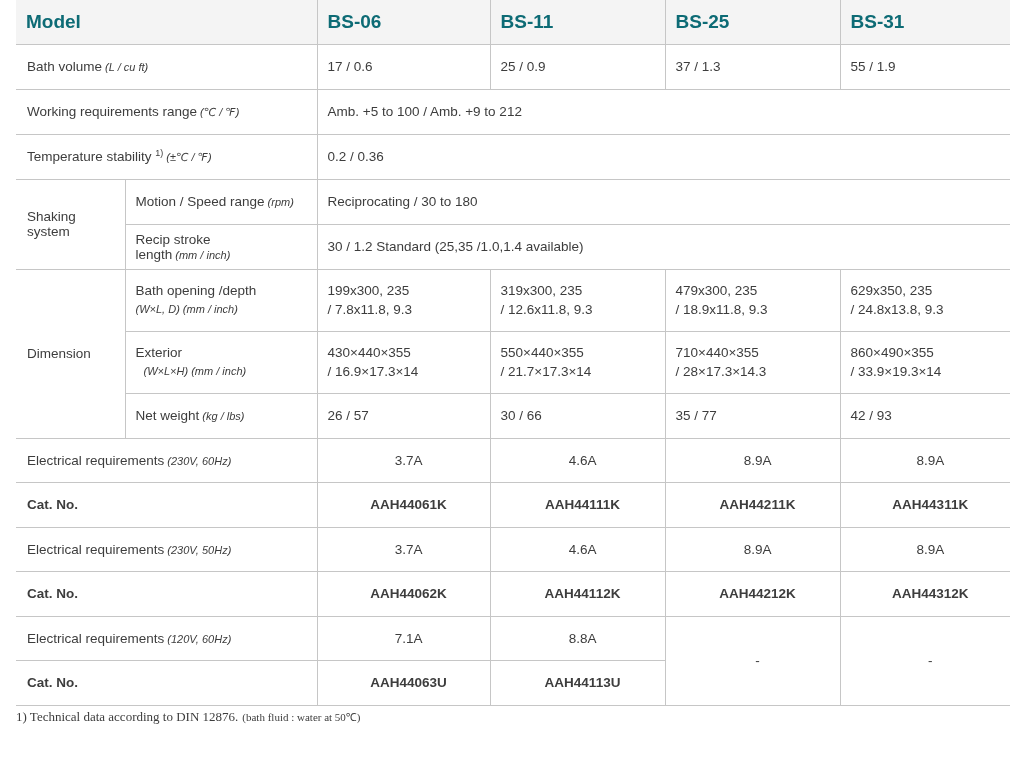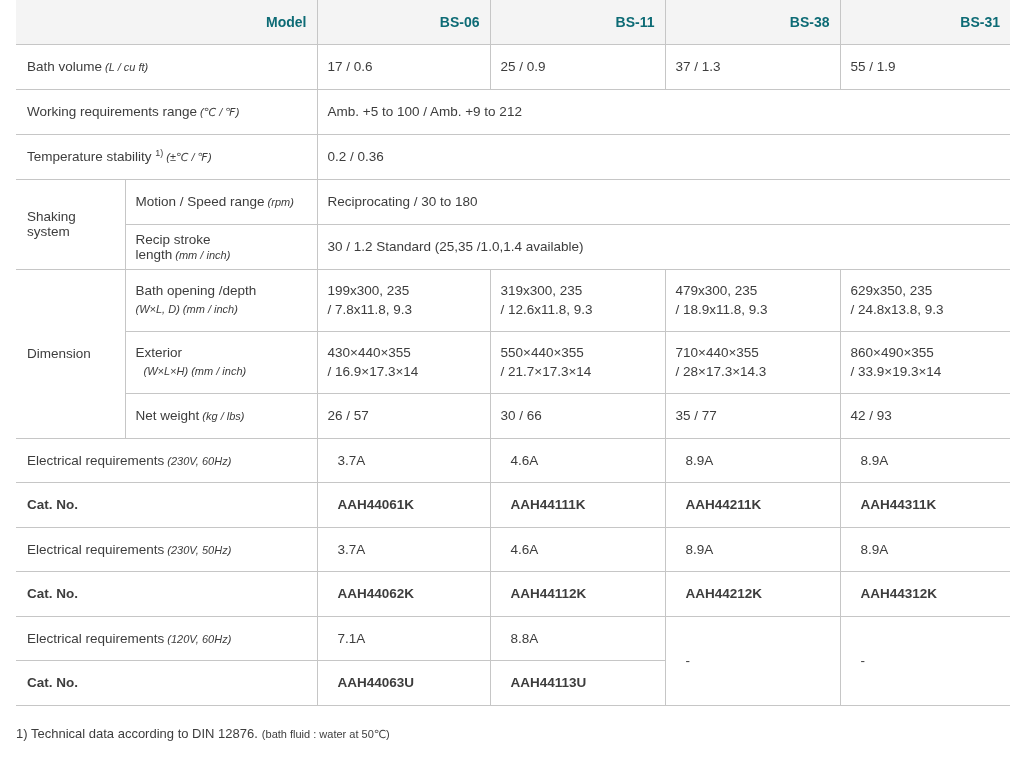--- a/index.html
+++ b/index.html
@@ -27,37 +27,38 @@
     vertical-align:middle;
     font-size:13.5px;
     font-weight:normal;
     text-align:left;
     overflow:hidden;
   }
   th.model-head{
     background:var(--header-bg);
     color:var(--accent);
     font-weight:bold;
-    font-size:14px;
-    text-align:right;
+    font-size:19px;
+    text-align:left;
     height:44px;
   }
   .bl{border-left:1px solid var(--border);}
   tr.row-sm > td{height:45px;}
   tr.row-md > td{height:44px;}
   tr.row-lg > td{height:62px;}
   .sub{font-size:11px;margin-left:3px;white-space:nowrap;font-style:italic;}
-  .center{padding-left:20px;}
+  .center{text-align:center;padding-left:20px;}
   .bold{font-weight:bold;}
   sup.fn{font-size:9px;vertical-align:super;line-height:0;}
   .two-line span{display:block;line-height:19px;}
   .pad-lbl{padding-left:11px;}
   .footnote{
-    margin:20px 0 0 16px;
+    margin:3px 0 0 16px;
     font-size:13px;
+    font-family:Liberation Serif, serif;
   }
   .footnote .detail{font-size:11px;margin-left:4px;}
 </style>
 </head>
 <body>
 
 <table class="spec">
   <colgroup>
     <col style="width:109px">
       <col style="width:192px">
@@ -65,21 +66,21 @@
       <col style="width:175px">
     <col style="width:175px">
       <col style="width:170px">
   </colgroup>
 
   <tbody>
       <tr>
     <th class="model-head" colspan="2">Model</th>
     <th class="model-head bl">BS-06</th>
     <th class="model-head bl">BS-11</th>
-    <th class="model-head bl">BS-38</th>
+    <th class="model-head bl">BS-25</th>
     <th class="model-head bl">BS-31</th>
   </tr>
 
   <tr class="row-sm">
     <td colspan="2" class="pad-lbl"><span>Bath volume</span><span class="sub">(L / cu ft)</span></td>
     <td class="bl">17 / 0.6</td>
     <td class="bl">25 / 0.9</td>
     <td class="bl">37 / 1.3</td>
     <td class="bl">55 / 1.9</td>
   </tr>

